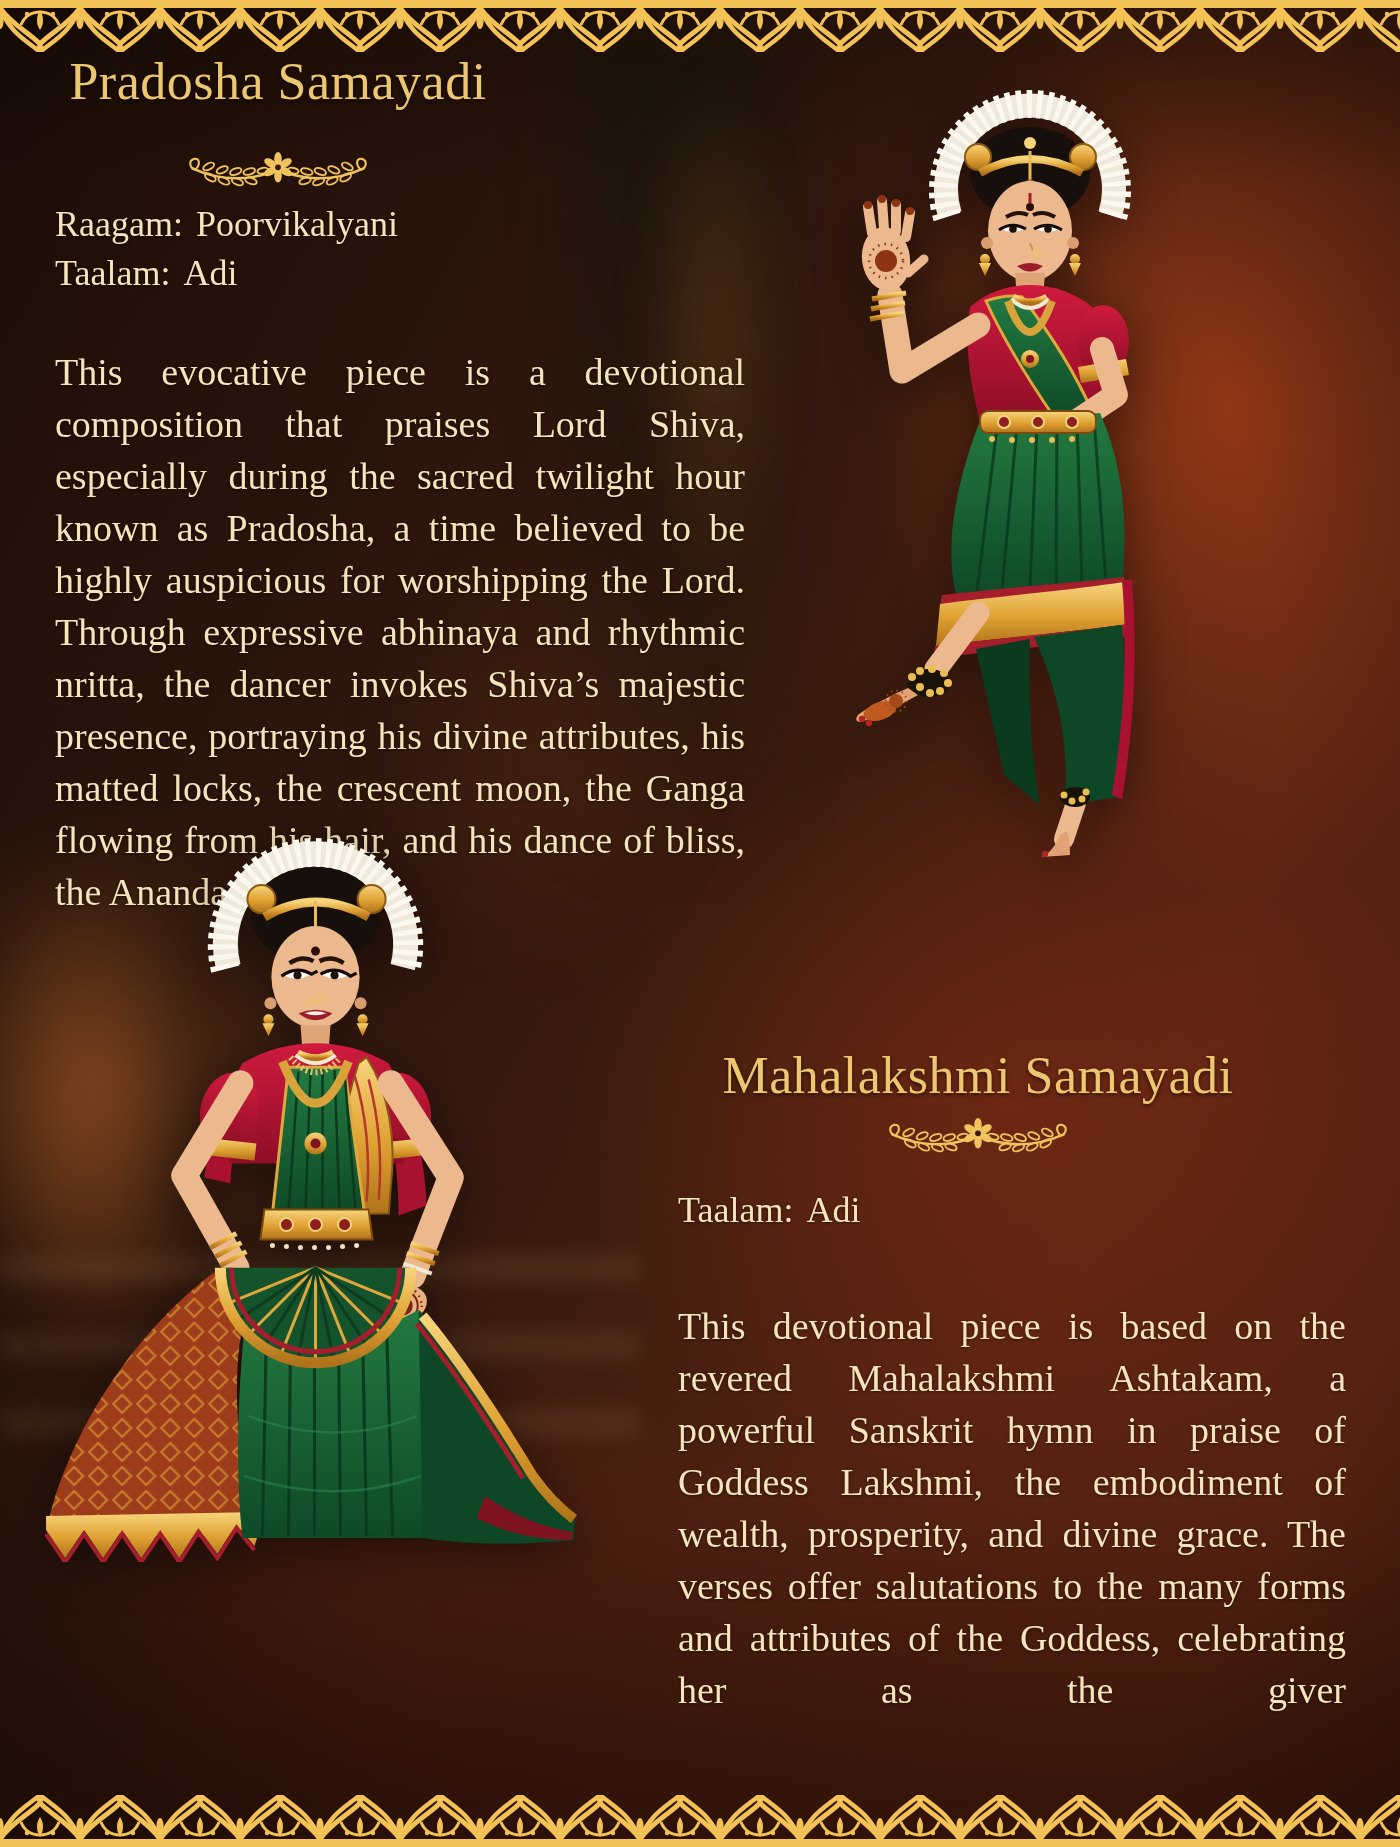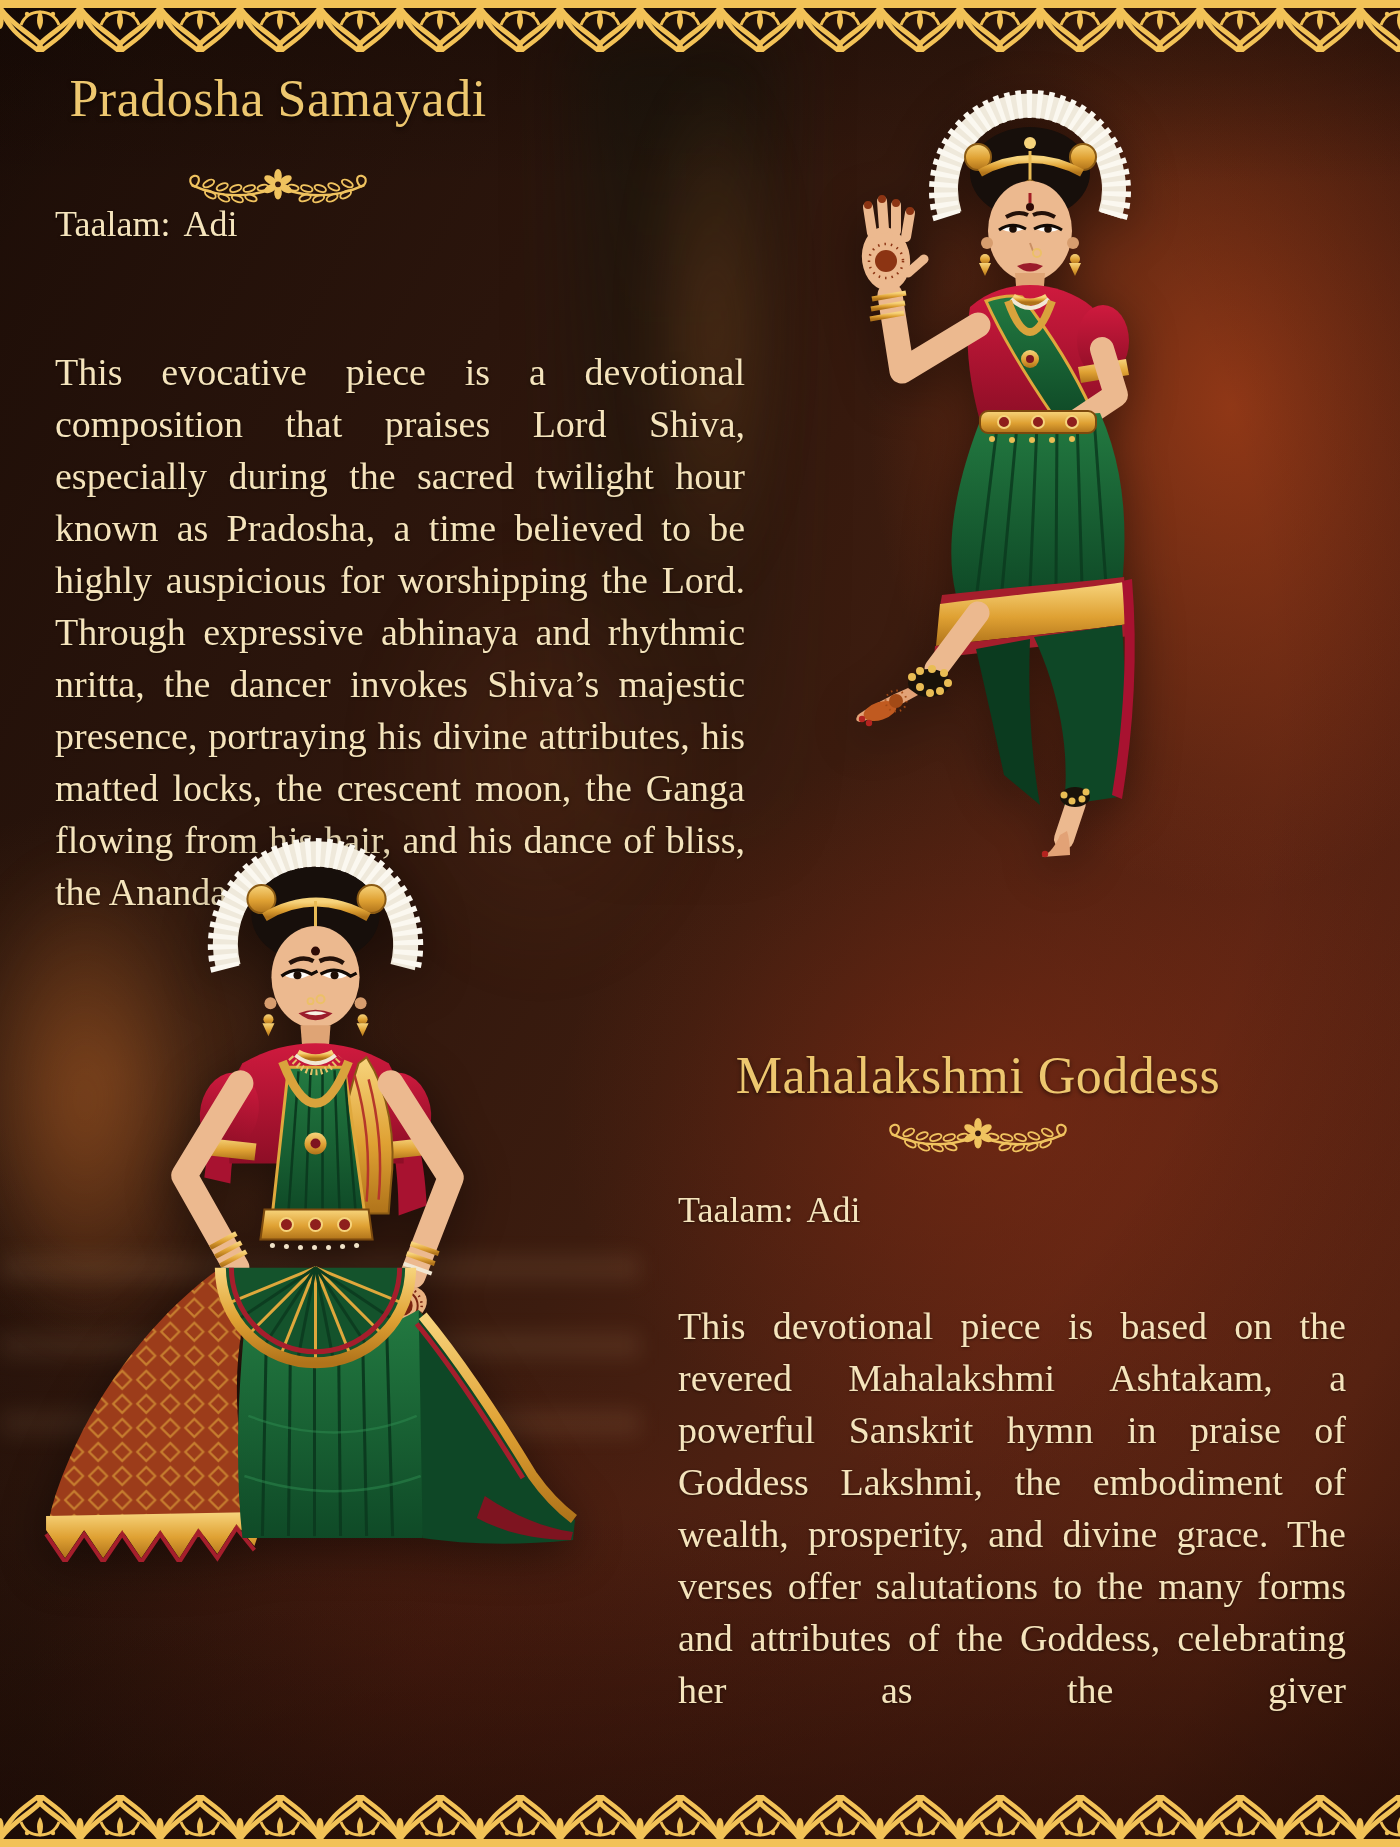--- a/index.html
+++ b/index.html
@@ -27,21 +27,21 @@
   .vignette { position:absolute; inset:0; pointer-events:none;
     background:
       linear-gradient(to bottom, rgba(12,5,2,0.35), rgba(12,5,2,0) 10%, rgba(12,5,2,0) 82%, rgba(22,7,3,0.45) 100%),
       radial-gradient(ellipse 1250px 1450px at 42% 38%, rgba(0,0,0,0) 55%, rgba(10,4,2,0.5) 100%); }
 
   .border { position:absolute; left:0; width:1400px; height:52px; }
   .border-top { top:0; }
   .border-bottom { bottom:0; transform:scaleY(-1); }
 
   .title-block { position:absolute; display:flex; flex-direction:column; align-items:center; }
-  .tb1 { left:48px; top:69px; width:460px;gap:28px; }
+  .tb1 { left:48px; top:52px; width:460px;gap:28px; }
   .tb2 { left:668px; top:1046px; width:620px; }
   .section-title { color:#edc76f; font-size:52px; line-height:60px; letter-spacing:0.5px;
     text-shadow:0 2px 4px rgba(0,0,0,0.55); white-space:nowrap; }
   .flourish { margin-top:8px; width:186px; height:42px; }
 
   .meta { position:absolute; color:#f5e4bc; font-size:36px; line-height:49px;
     text-shadow:0 1px 3px rgba(0,0,0,0.5); }
   .meta1 { left:55px; top:200px; }
   .meta2 { left:678px; top:1186px; }
   .meta .value { margin-left:13px; }
@@ -139,26 +139,27 @@
     <rect width="1400" height="52" fill="url(#bpat)"></rect>
   </svg>
 
   <div class="title-block tb1">
     <div class="section-title">Pradosha Samayadi</div>
     <svg class="flourish" viewBox="0 0 220 46">
         <use href="#flourish-art"></use>
       </svg>
   </div>
   <div class="meta meta1">
+    <div><span>Raagam:</span><span class="value">Poorvikalyani</span></div>
     <div><span>Taalam:</span><span class="value">Adi</span></div>
   </div>
   <div class="para para1">This evocative piece is a devotional composition that praises Lord Shiva, especially during the sacred twilight hour known as Pradosha, a time believed to be highly auspicious for worshipping the Lord. Through expressive abhinaya and rhythmic nritta, the dancer invokes Shiva’s majestic presence, portraying his divine attributes, his matted locks, the crescent moon, the Ganga flowing from his hair, and his dance of bliss, the Ananda Tandava.</div>
 
   <div class="title-block tb2">
-    <div class="section-title">Mahalakshmi Goddess</div>
+    <div class="section-title">Mahalakshmi Samayadi</div>
     <svg class="flourish" viewBox="0 0 220 46">
         <use href="#flourish-art"></use>
       </svg>
   </div>
   <div class="meta meta2">
     <div><span>Taalam:</span><span class="value">Adi</span></div>
   </div>
   <div class="para para2">This devotional piece is based on the revered Mahalakshmi Ashtakam, a powerful Sanskrit hymn in praise of Goddess Lakshmi, the embodiment of wealth, prosperity, and divine grace. The verses offer salutations to the many forms and attributes of the Goddess, celebrating her as the giver</div>
 
   <div class="photo photo1" role="img" aria-label="Bharatanatyam dancer standing with raised henna palm and lifted foot, in red and green costume with gold borders and white flower headdress">

